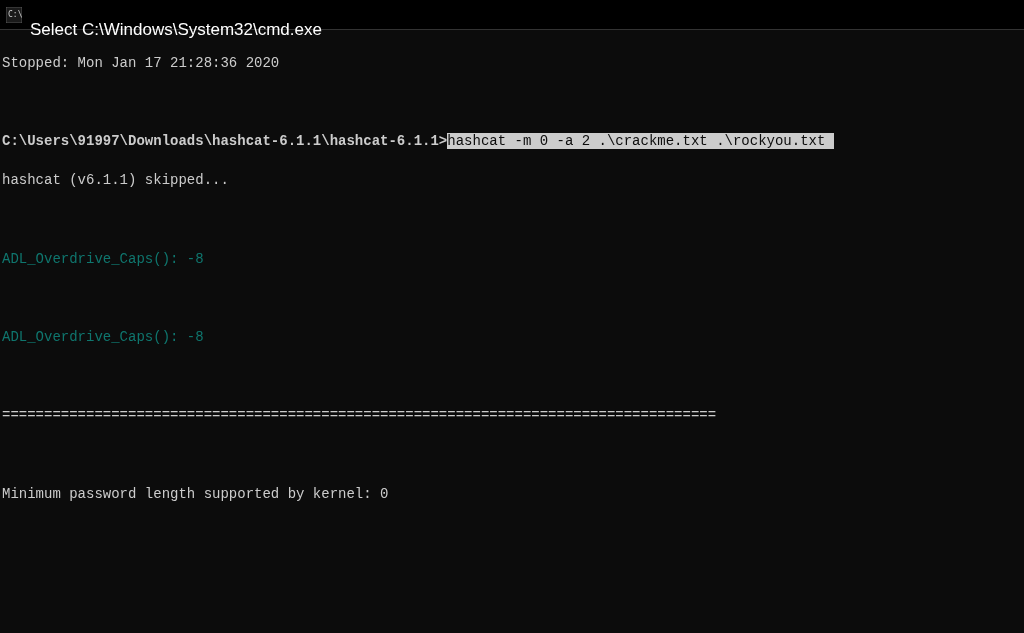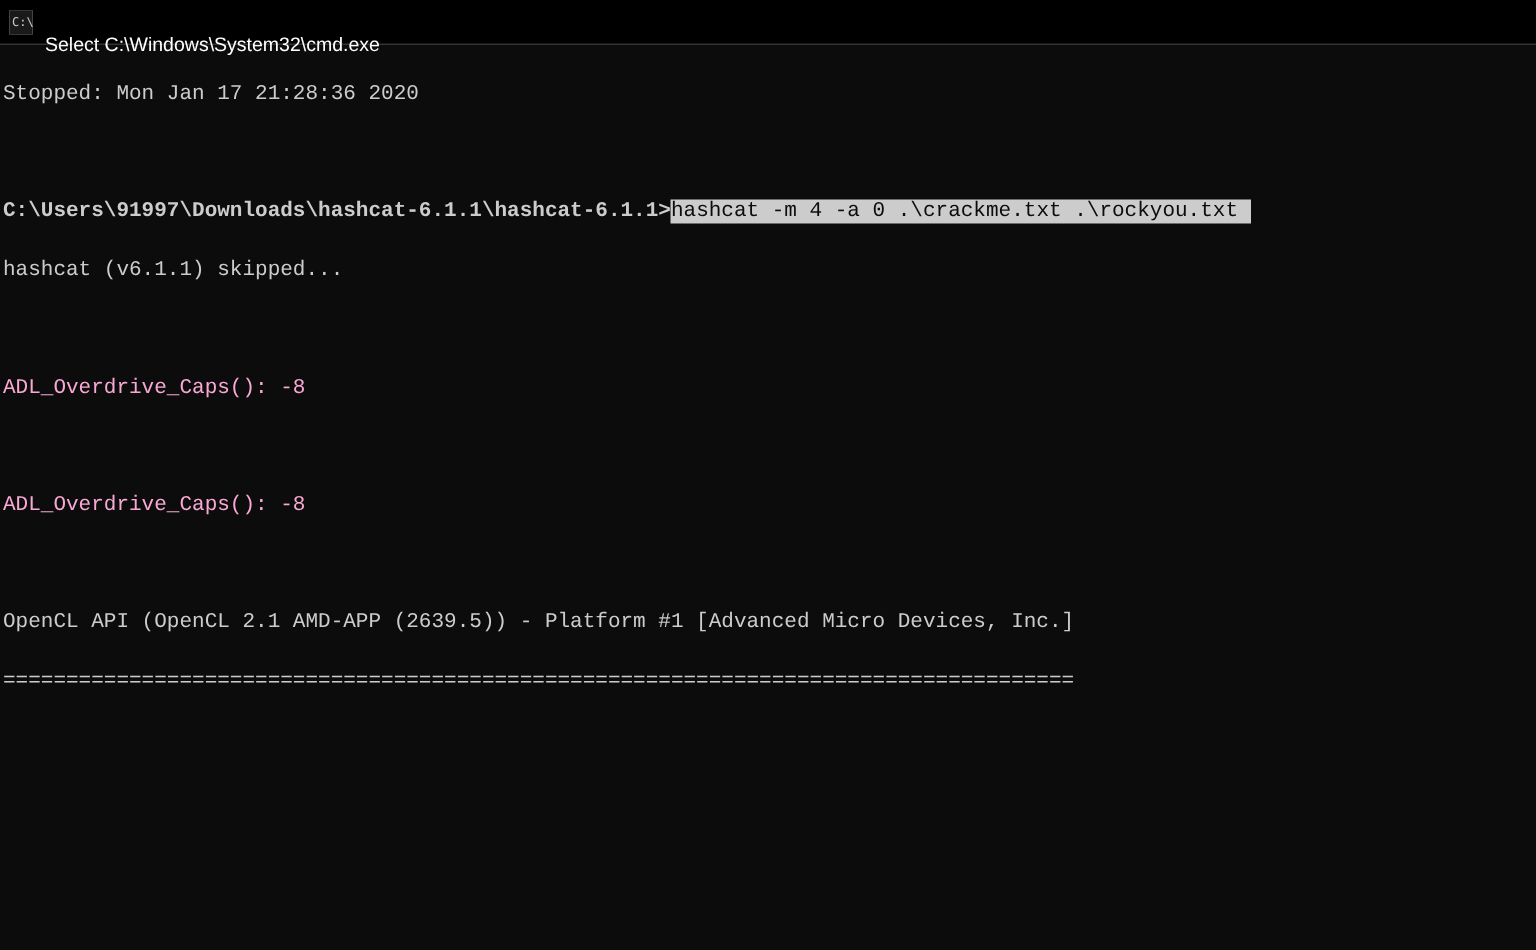--- a/index.html
+++ b/index.html
@@ -32,34 +32,34 @@
       align-items: center;
       justify-content: center;
     }
     .titlebar-icon svg {
       width: 16px;
       height: 16px;
     }
     .titlebar-text {
       color: #ffffff;
       font-family: 'Segoe UI', Tahoma, sans-serif;
-      font-size: 13px;
+      font-size: 17px;
       margin-top: 30px;
     }
     .terminal {
       padding: 4px 2px;
       line-height: 1.4;
       white-space: pre;
       background: #0c0c0c;
     }
     .line {
       display: block;
     }
     .red-text {
-      color: #f9a8d4;
+      color: #0f766e;
     }
     .highlighted {
       background: #cccccc;
       color: #0c0c0c;
     }
     .prompt-line {
       display: inline;
       font-weight: bold;
     }
   </style>
@@ -72,30 +72,30 @@
       <rect x="0" y="0" width="16" height="16" fill="#1a1a1a" stroke="#888" stroke-width="0.5"></rect>
       <text x="2" y="10" font-size="8" fill="#ccc" font-family="monospace">C:\</text>
     </svg>
   </span>
   <span class="titlebar-text">Select C:\Windows\System32\cmd.exe</span>
 </div>
 
 <div class="terminal">
 <span class="line">Stopped: Mon Jan 17 21:28:36 2020</span>
 <span class="line"> </span>
-<span class="line"><span class="prompt-line">C:\Users\91997\Downloads\hashcat-6.1.1\hashcat-6.1.1&gt;</span><span class="highlighted">hashcat -m 4 -a 0 .\crackme.txt .\rockyou.txt </span></span>
+<span class="line"><span class="prompt-line">C:\Users\91997\Downloads\hashcat-6.1.1\hashcat-6.1.1&gt;</span><span class="highlighted">hashcat -m 0 -a 2 .\crackme.txt .\rockyou.txt </span></span>
 <span class="line">hashcat (v6.1.1) skipped...</span>
 <span class="line"> </span>
 <span class="line red-text">ADL_Overdrive_Caps(): -8</span>
 <span class="line"> </span>
 <span class="line red-text">ADL_Overdrive_Caps(): -8</span>
 <span class="line"> </span>
-<span class="line">OpenCL API (OpenCL 2.1 AMD-APP (2639.5)) - Platform #1 [Advanced Micro Devices, Inc.]</span>
 <span class="line">=====================================================================================</span>
 <span class="line"> </span>
+<span class="line">Minimum password length supported by kernel: 0</span>
 
 
 
 
 
 
 
 
 
 

